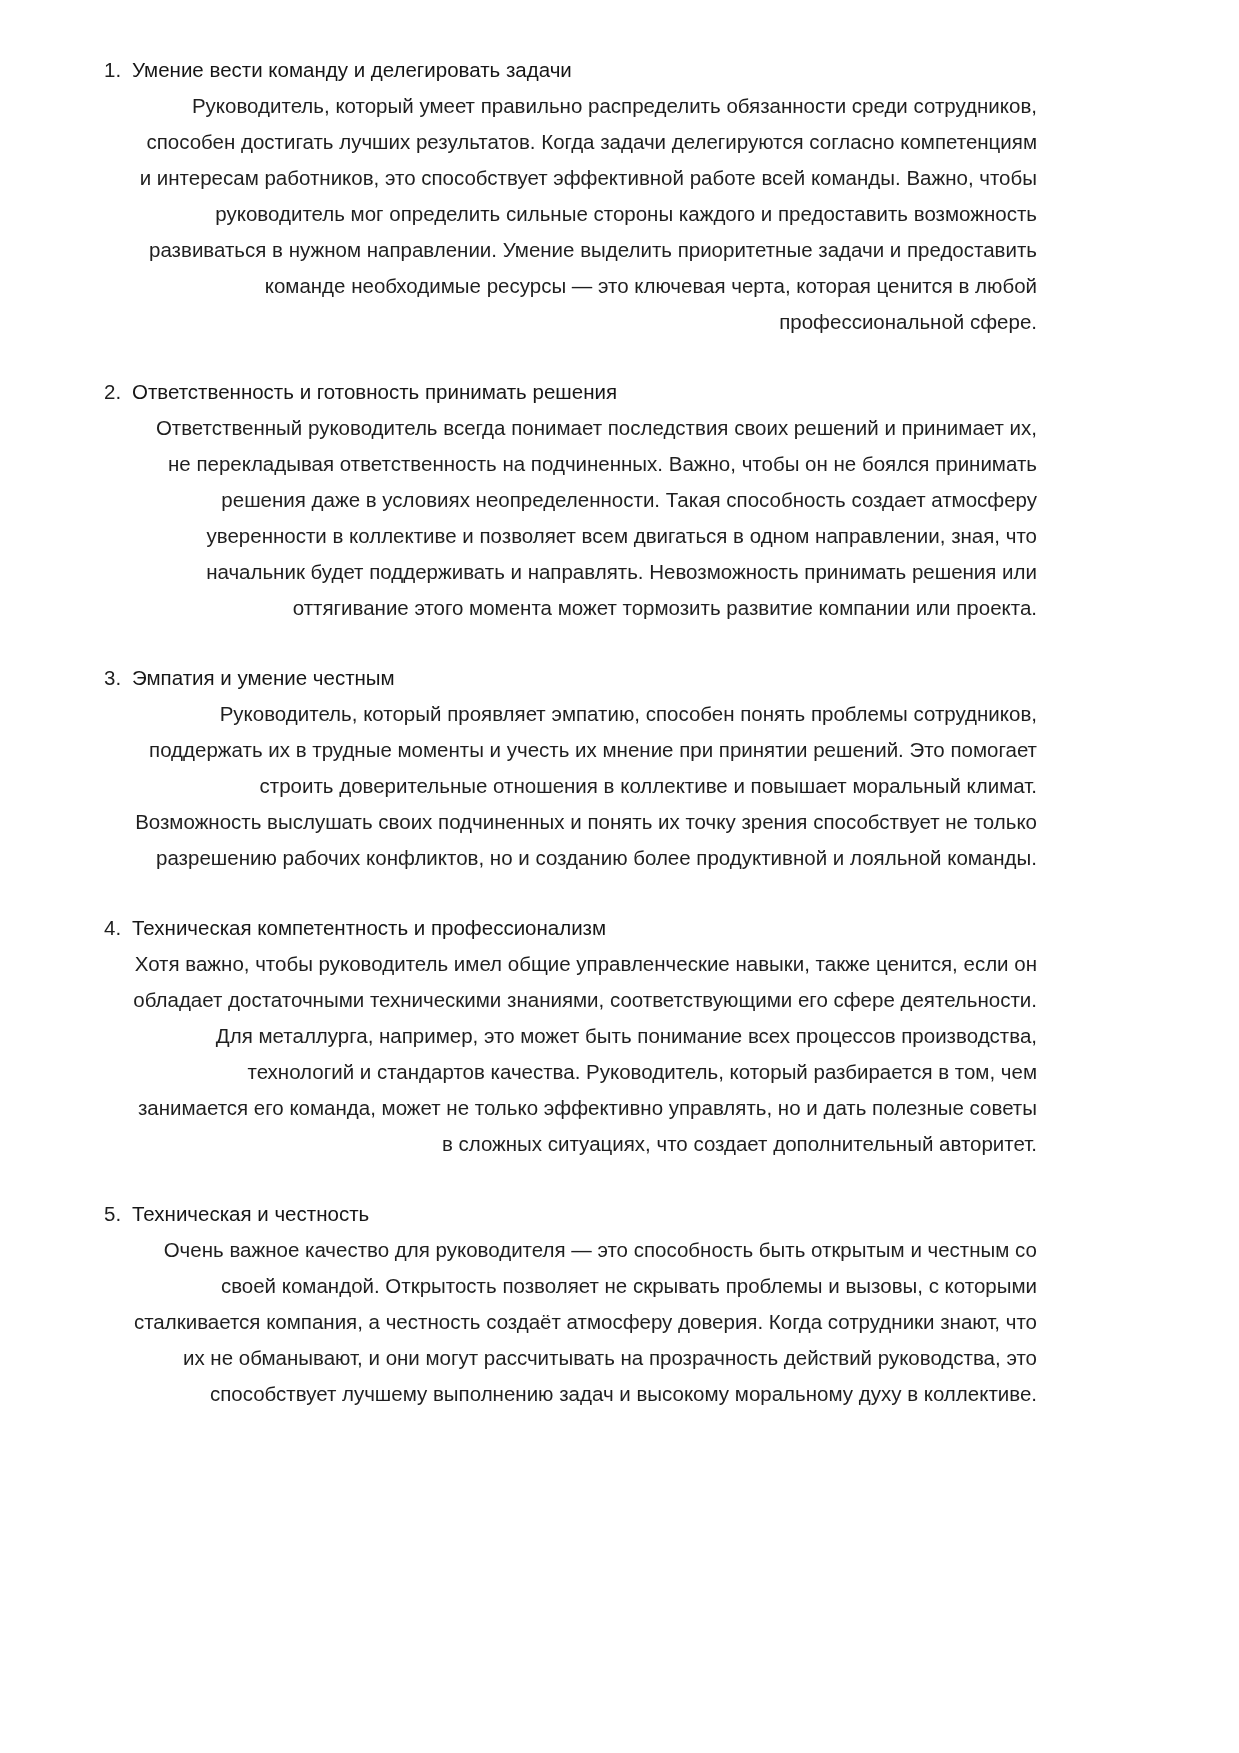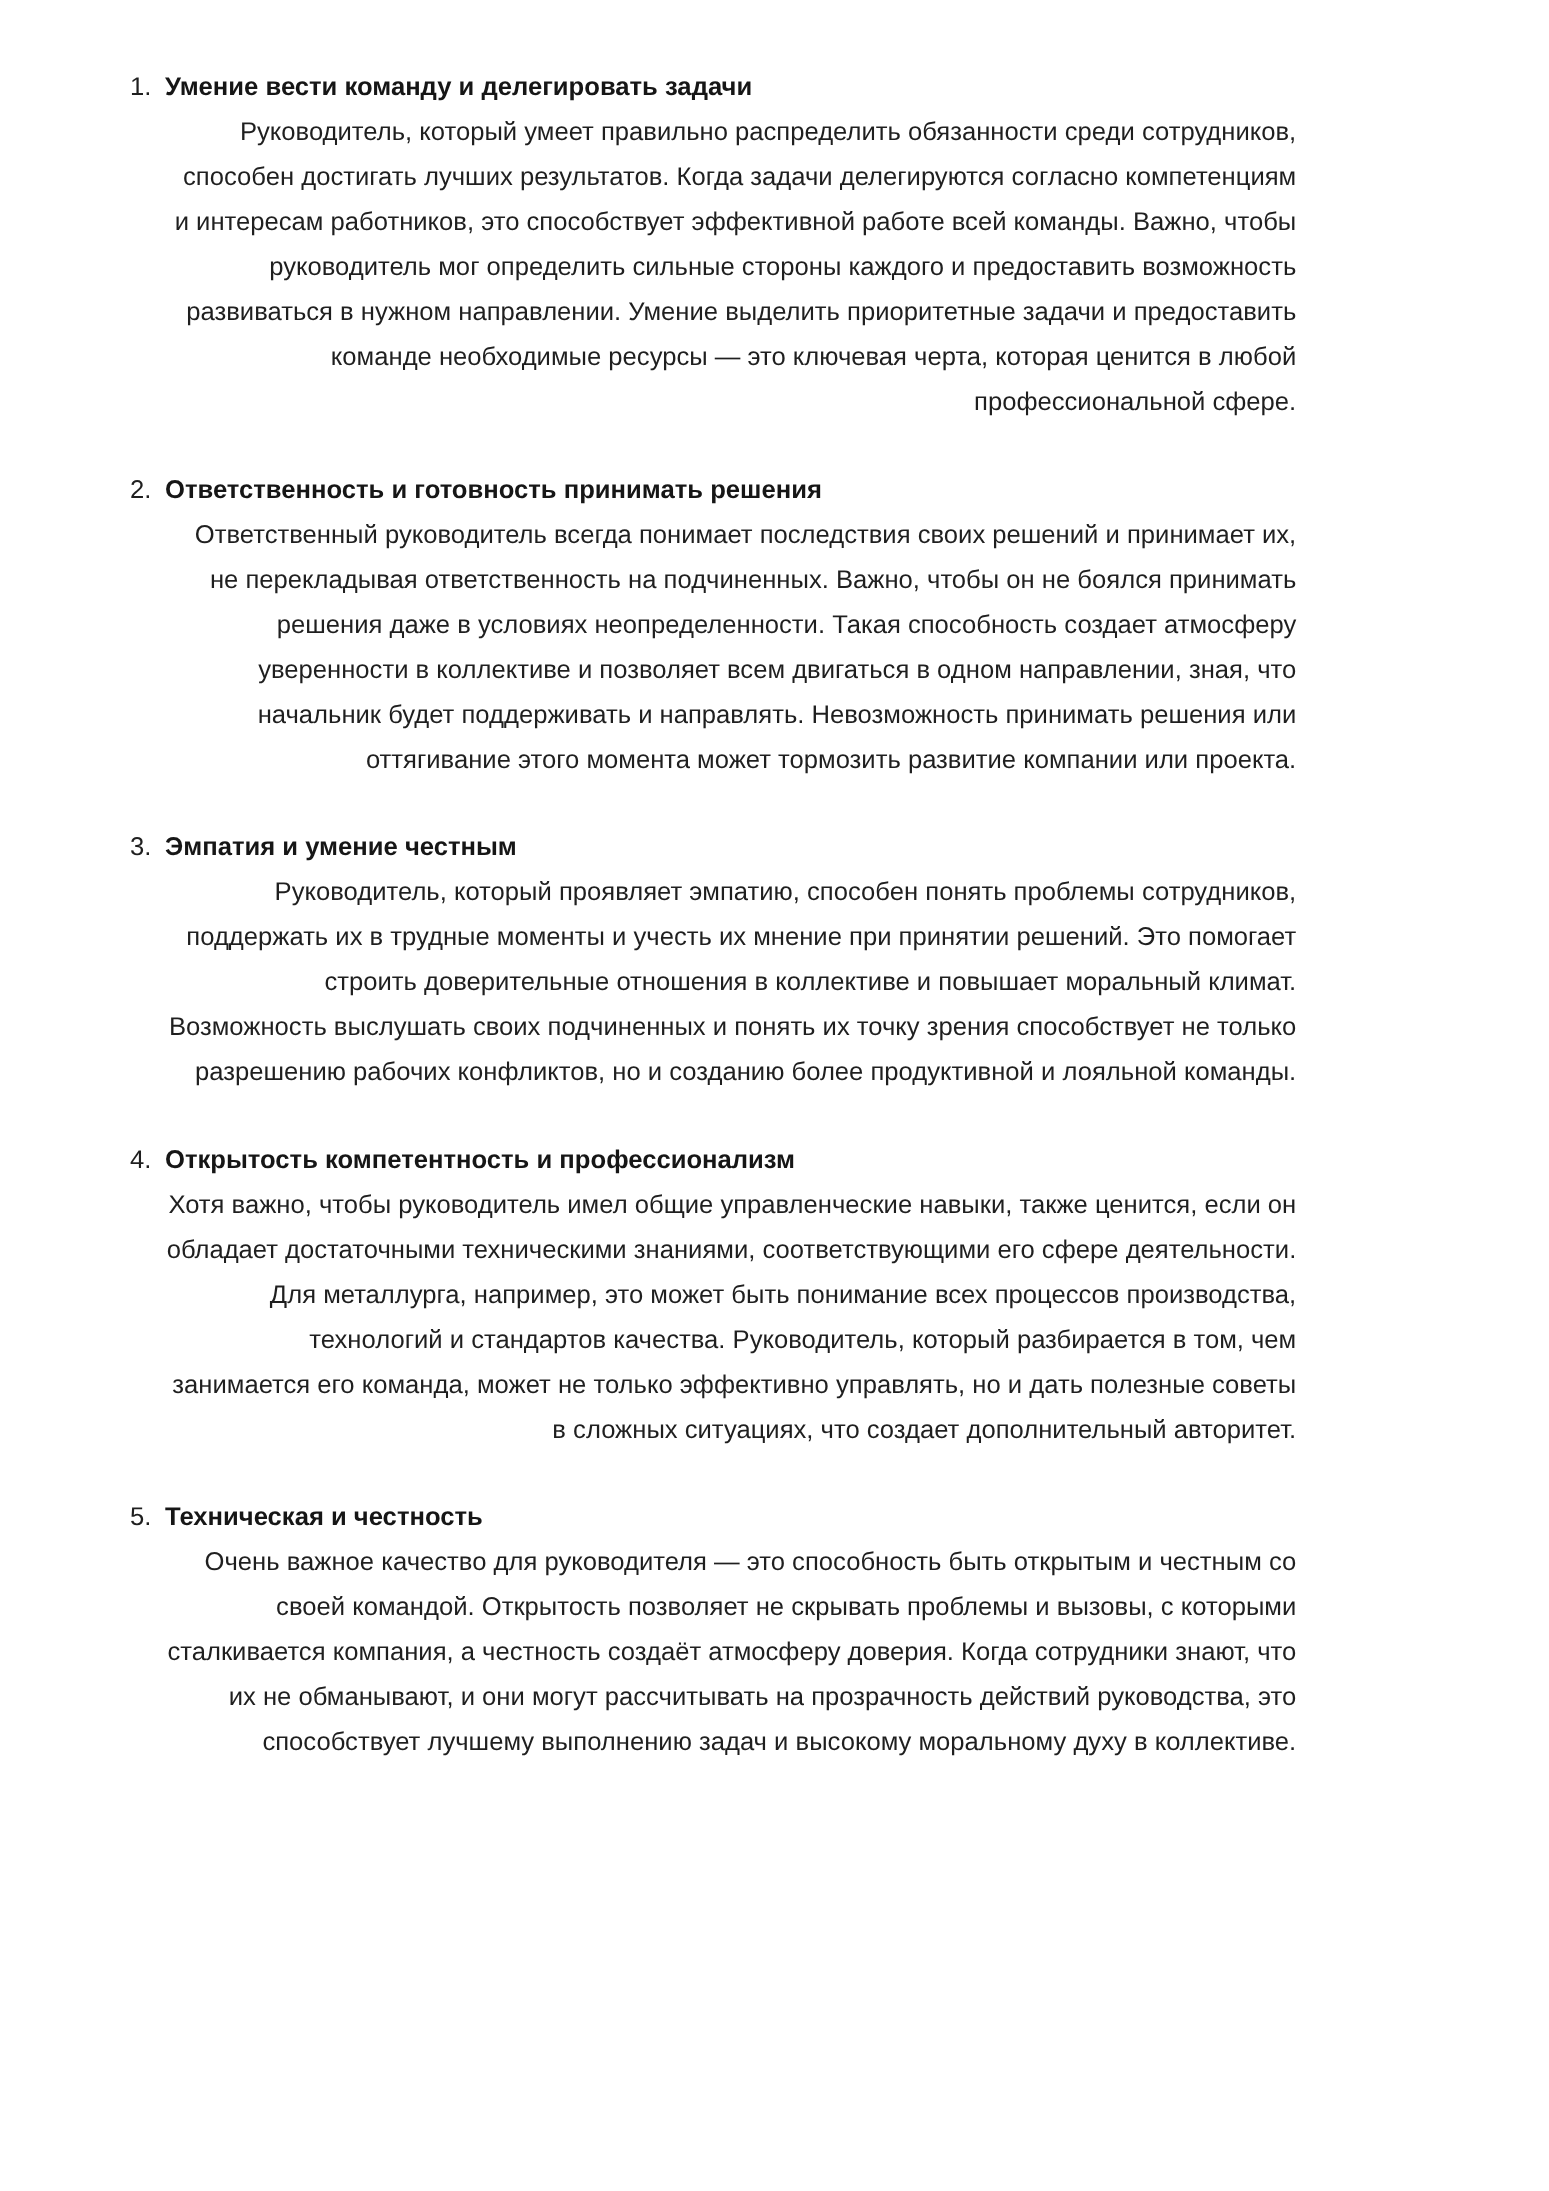--- a/index.html
+++ b/index.html
@@ -32,21 +32,21 @@
     color: #1f1f1f;
     text-align: left;
   }
   .content {
     flex: 1 1 auto;
     max-width: 905px;
   }
   .item-title {
     font-size: 20.5px;
     line-height: 36px;
-    font-weight: 700;
+    font-weight: 400;
     color: #161616;
   }
   .item-body {
     font-size: 20.5px;
     line-height: 36px;
     font-weight: 400;
     color: #1f1f1f;
     margin-top: 0;
     text-align: right;
   }
@@ -77,21 +77,21 @@
       <span class="num">3.</span>
       <div class="content">
         <h3 class="item-title">Эмпатия и умение честным</h3>
         <p class="item-body">Руководитель, который проявляет эмпатию, способен понять проблемы сотрудников, поддержать их в трудные моменты и учесть их мнение при принятии решений. Это помогает строить доверительные отношения в коллективе и повышает моральный климат. Возможность выслушать своих подчиненных и понять их точку зрения способствует не только разрешению рабочих конфликтов, но и созданию более продуктивной и лояльной команды.</p>
       </div>
     </li>
 
     <li class="item">
       <span class="num">4.</span>
       <div class="content">
-        <h3 class="item-title">Открытость компетентность и профессионализм</h3>
+        <h3 class="item-title">Техническая компетентность и профессионализм</h3>
         <p class="item-body">Хотя важно, чтобы руководитель имел общие управленческие навыки, также ценится, если он обладает достаточными техническими знаниями, соответствующими его сфере деятельности. Для металлурга, например, это может быть понимание всех процессов производства, технологий и стандартов качества. Руководитель, который разбирается в том, чем занимается его команда, может не только эффективно управлять, но и дать полезные советы в сложных ситуациях, что создает дополнительный авторитет.</p>
       </div>
     </li>
 
     <li class="item">
       <span class="num">5.</span>
       <div class="content">
         <h3 class="item-title">Техническая и честность</h3>
         <p class="item-body">Очень важное качество для руководителя — это способность быть открытым и честным со своей командой. Открытость позволяет не скрывать проблемы и вызовы, с которыми сталкивается компания, а честность создаёт атмосферу доверия. Когда сотрудники знают, что их не обманывают, и они могут рассчитывать на прозрачность действий руководства, это способствует лучшему выполнению задач и высокому моральному духу в коллективе.</p>
       </div>

